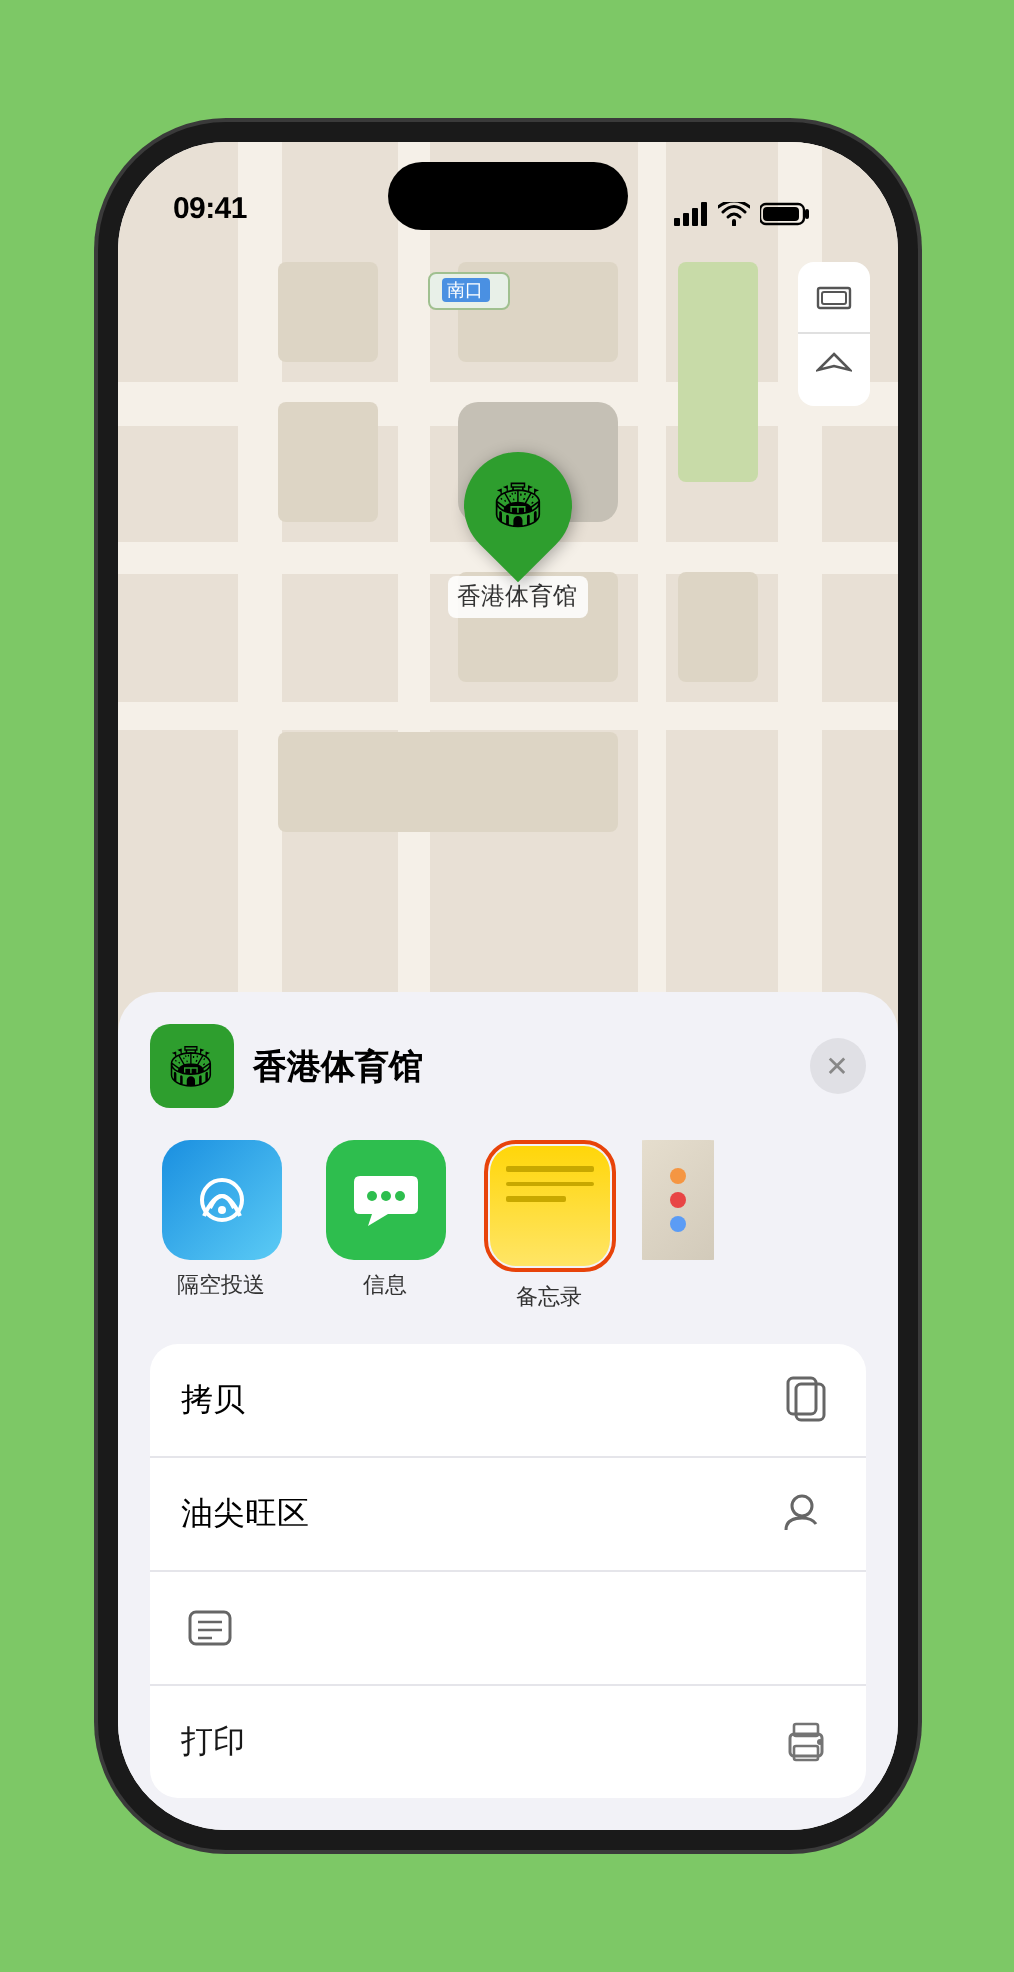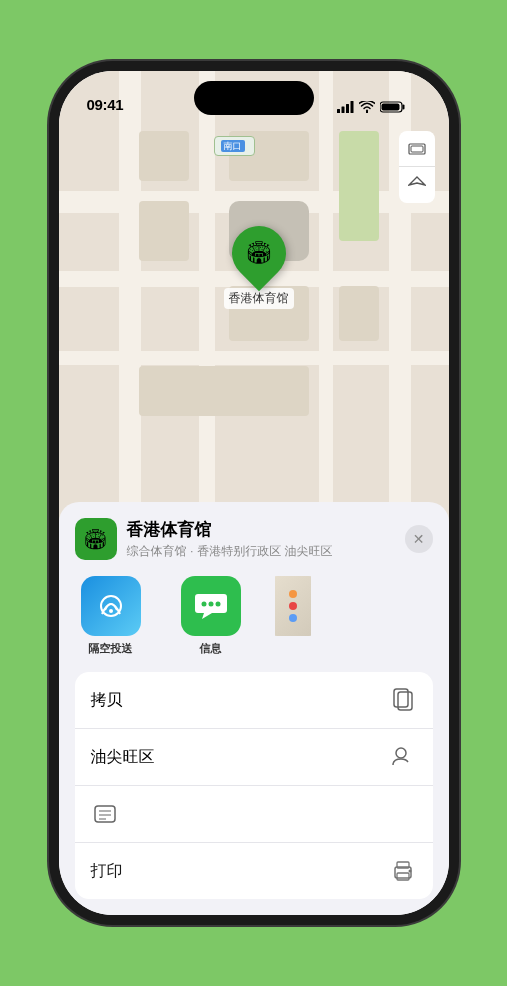--- a/index.html
+++ b/index.html
@@ -215,24 +215,23 @@
       align-items: center;
       justify-content: center;
       font-size: 14px;
       color: #888;
       cursor: pointer;
       flex-shrink: 0;
     }
     
     .app-row {
       display: flex;
-      gap: 28px;
+      gap: 10px;
       margin-bottom: 16px;
       overflow: hidden;
-      font-weight: bold;
     }
     .app-item {
       display: flex;
       flex-direction: column;
       align-items: center;
       gap: 5px;
       flex-shrink: 0;
       width: 72px;
     }
     .app-icon {
@@ -377,21 +376,20 @@
       <div class="pin-label">香港体育馆</div>
     </div>
   </div>
 
   <div class="bottom-sheet">
 
     <div class="sheet-header">
       <div class="venue-icon">🏟</div>
       <div class="venue-info">
         <div class="venue-name">香港体育馆</div>
-        <div class="venue-sub">综合体育馆 · 香港特别行政区 油尖旺区</div>
       </div>
       <div class="close-btn">✕</div>
     </div>
 
     <div class="app-row">
 
       <div class="app-item">
         <div class="app-icon app-icon-airdrop">
           <svg width="32" height="32" viewBox="0 0 32 32">
             <circle cx="16" cy="16" r="10" fill="none" stroke="white" stroke-width="2"></circle>
@@ -409,20 +407,32 @@
             <path d="M4 4 H30 Q33 4 33 7 V20 Q33 23 30 23 H18 L8 29 L10 23 H4 Q1 23 1 20 V7 Q1 4 4 4Z" fill="white"></path>
             <circle cx="10" cy="14" r="2.5" fill="#2ebe4e"></circle>
             <circle cx="17" cy="14" r="2.5" fill="#2ebe4e"></circle>
             <circle cx="24" cy="14" r="2.5" fill="#2ebe4e"></circle>
           </svg>
         </div>
         <span class="app-label">信息</span>
       </div>
 
 
+      <div class="app-item" style="position:relative;">
+        <div style="border:2px solid #e8430a; border-radius:16px; padding:1px;">
+          <div class="app-icon" style="background:linear-gradient(180deg,#FFD60A 0%,#FFE566 100%);border-radius:13px;position:relative;overflow:hidden;">
+            <div style="position:absolute;top:10px;left:8px;right:8px;">
+              <div style="height:2.5px;background:#c8a800;border-radius:1px;margin-bottom:5px;"></div>
+              <div style="height:2.5px;background:#c8a800;border-radius:1px;margin-bottom:5px;"></div>
+              <div style="height:2.5px;background:#c8a800;border-radius:1px;margin-bottom:5px;width:70%;"></div>
+            </div>
+          </div>
+        </div>
+        <span class="app-label">备忘录</span>
+      </div>
 
       <div class="app-item" style="overflow:hidden;width:36px;">
         <div style="width:60px;height:60px;border-radius:14px;background:linear-gradient(135deg,#e8e0d0,#d0c8b8);display:flex;flex-direction:column;align-items:center;justify-content:center;gap:4px;">
           <div style="width:8px;height:8px;border-radius:50%;background:#f59642;"></div>
           <div style="width:8px;height:8px;border-radius:50%;background:#e84545;"></div>
           <div style="width:8px;height:8px;border-radius:50%;background:#5b9cf5;"></div>
         </div>
       </div>
     </div>
 

